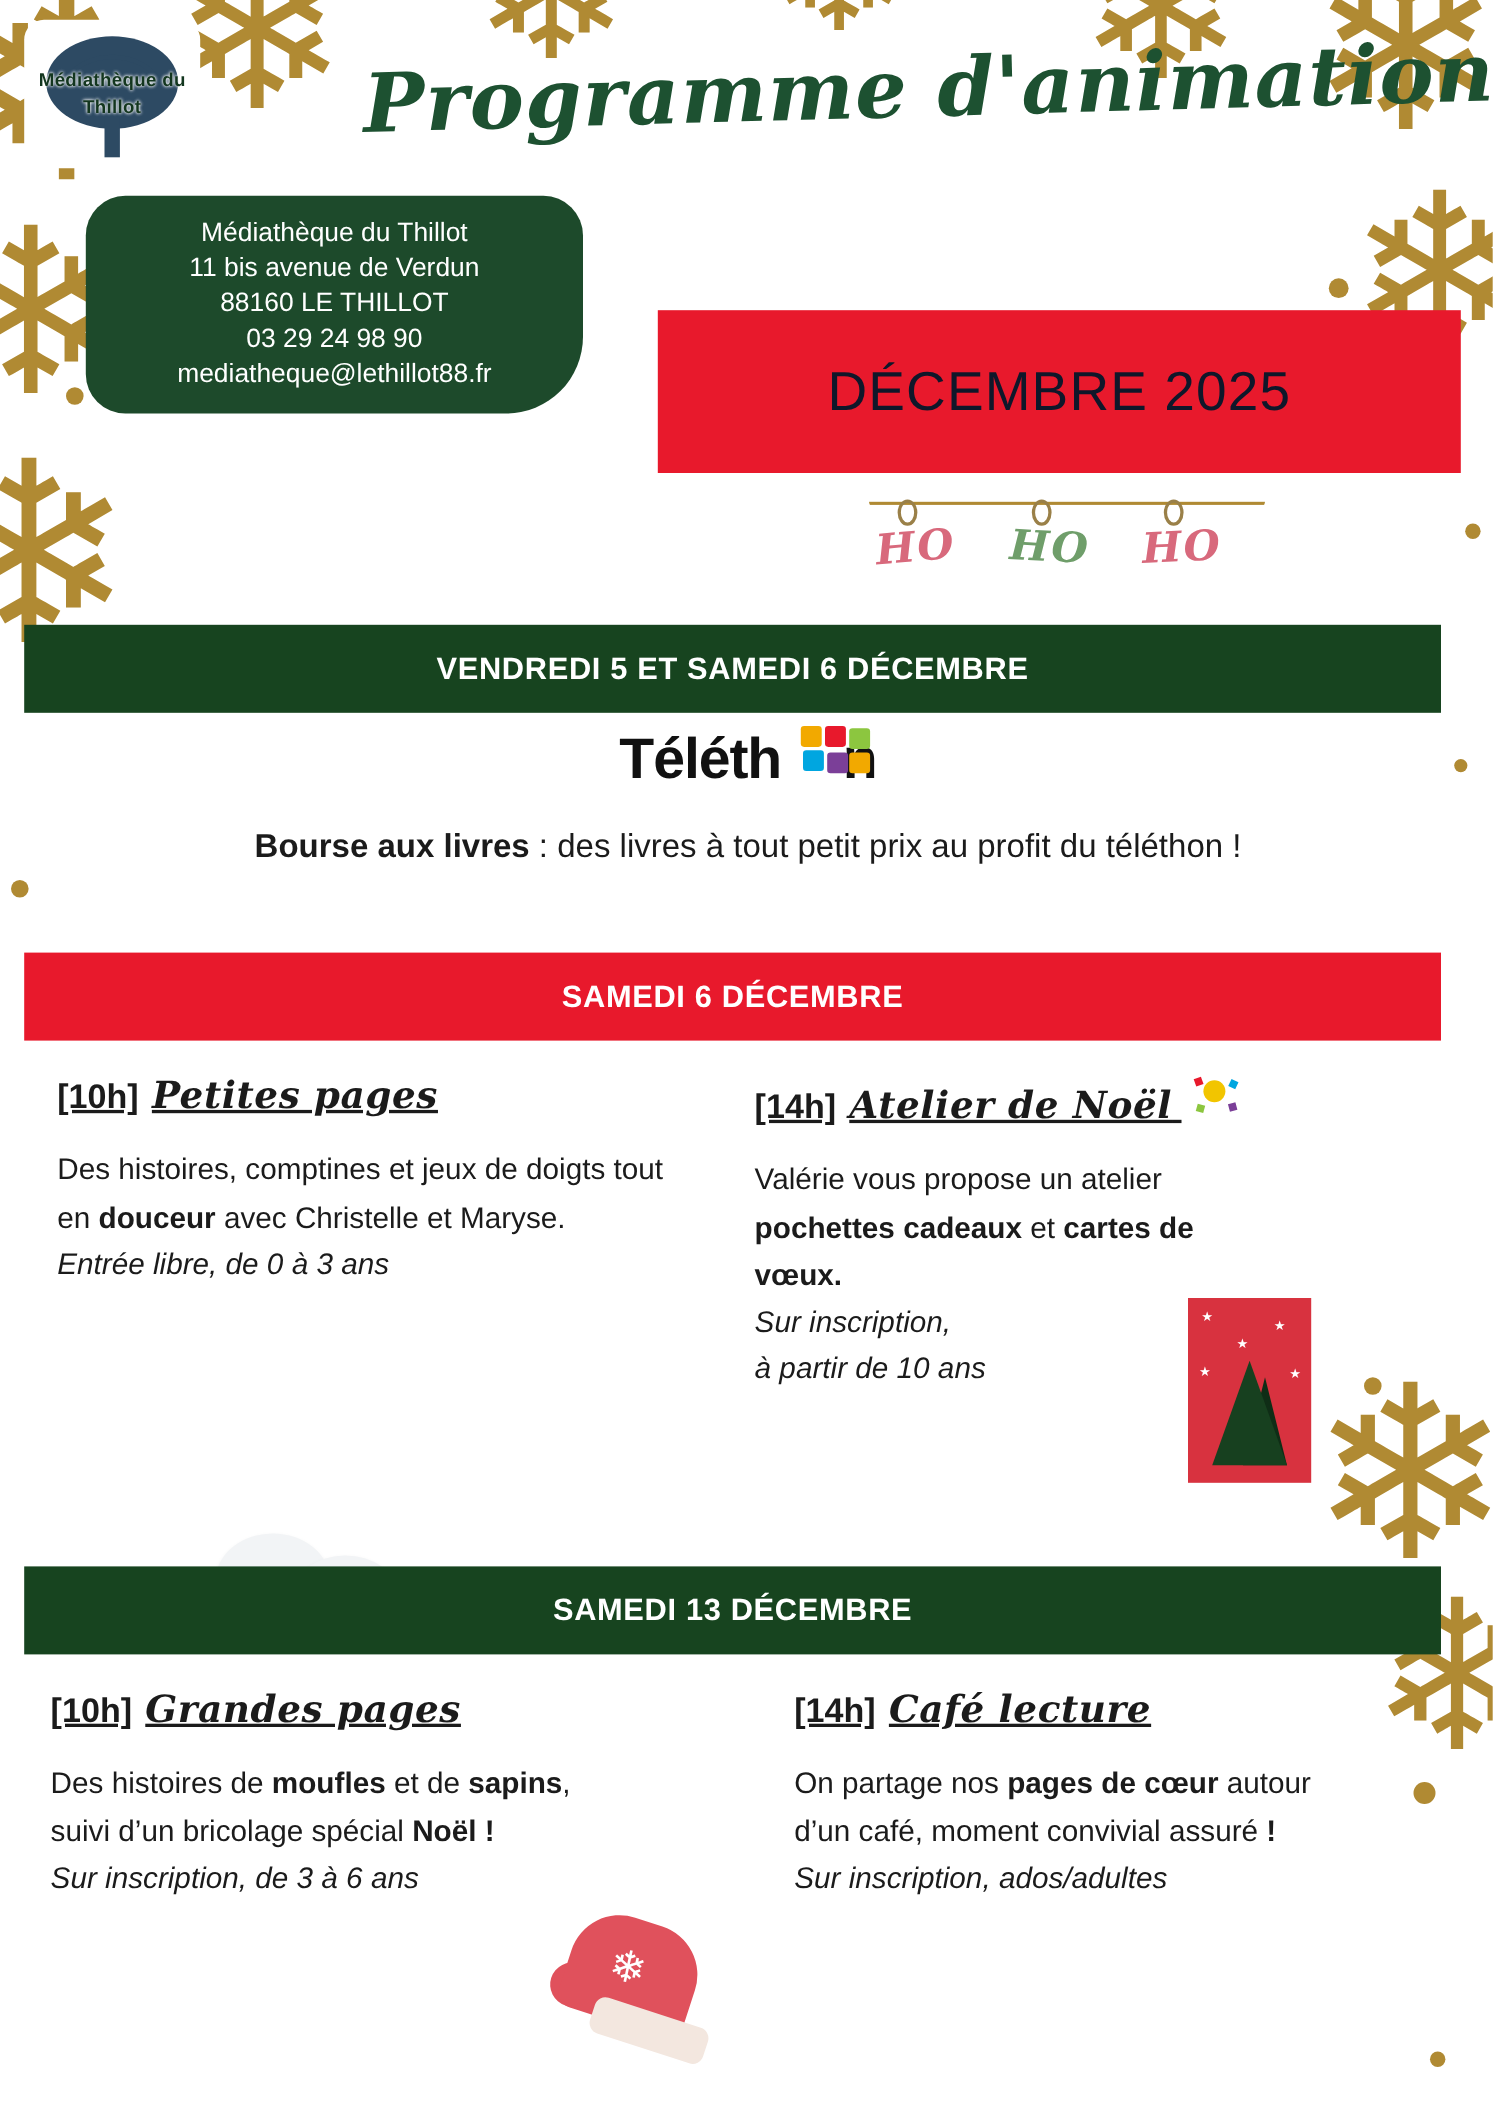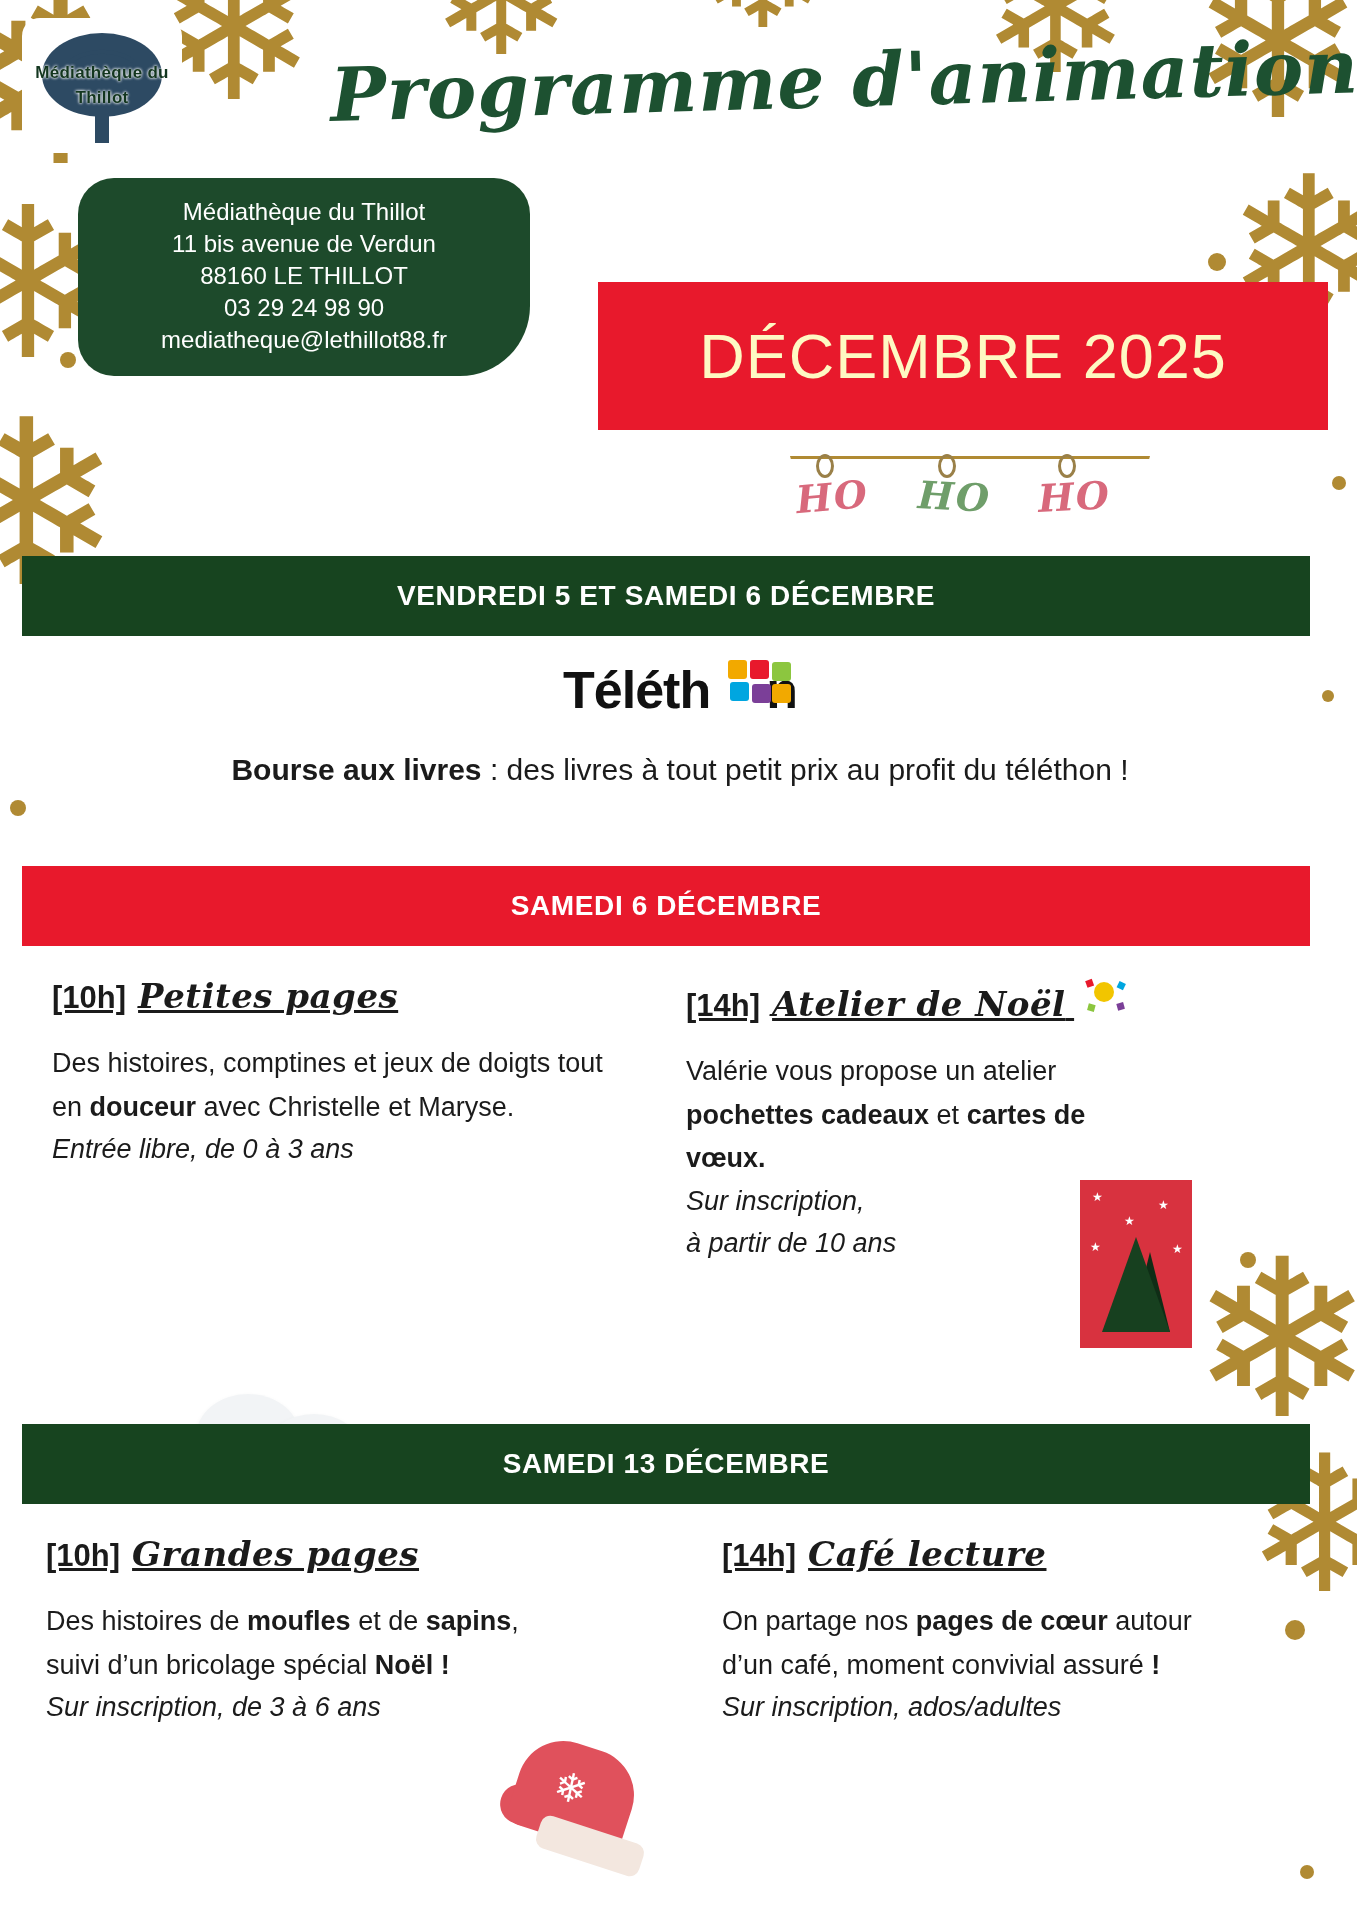--- a/index.html
+++ b/index.html
@@ -89,22 +89,22 @@
     left: 598px;
     top: 282px;
     width: 730px;
     height: 148px;
     background: #e8192c;
     display: flex;
     align-items: center;
     justify-content: center;
   }
   .month-banner span {
-    color: #fef9c3;
-    font-size: 63px;
+    color: #0f172a;
+    font-size: 50px;
     letter-spacing: 1px;
     font-weight: 400;
   }
 
   .hohos {
     position: absolute;
     left: 790px;
     top: 440px;
     width: 360px;
     height: 110px;
@@ -368,21 +368,21 @@
 <div class="hohos">
   <div class="hoho-string"></div>
   <div class="clip" style="left:26px;"></div>
   <div class="clip" style="left:148px;"></div>
   <div class="clip" style="left:268px;"></div>
   <div class="hoho a">HO</div>
   <div class="hoho b">HO</div>
   <div class="hoho c">HO</div>
 </div>
 
-<div class="banner green" style="top:556px;">
+<div class="banner green" style="top:568px;">
   <span>VENDREDI 5 ET SAMEDI 6 DÉCEMBRE</span>
 </div>
 
 <div class="telethon-logo">
   <span>Téléth</span><span style="margin-left:56px;">n</span>
 </div>
 <div class="telethon-dots">
   <i style="left:0;top:0;background:#f2a900;"></i>
   <i style="left:22px;top:0;background:#e8192c;"></i>
   <i style="left:44px;top:2px;background:#8cc63f;"></i>

